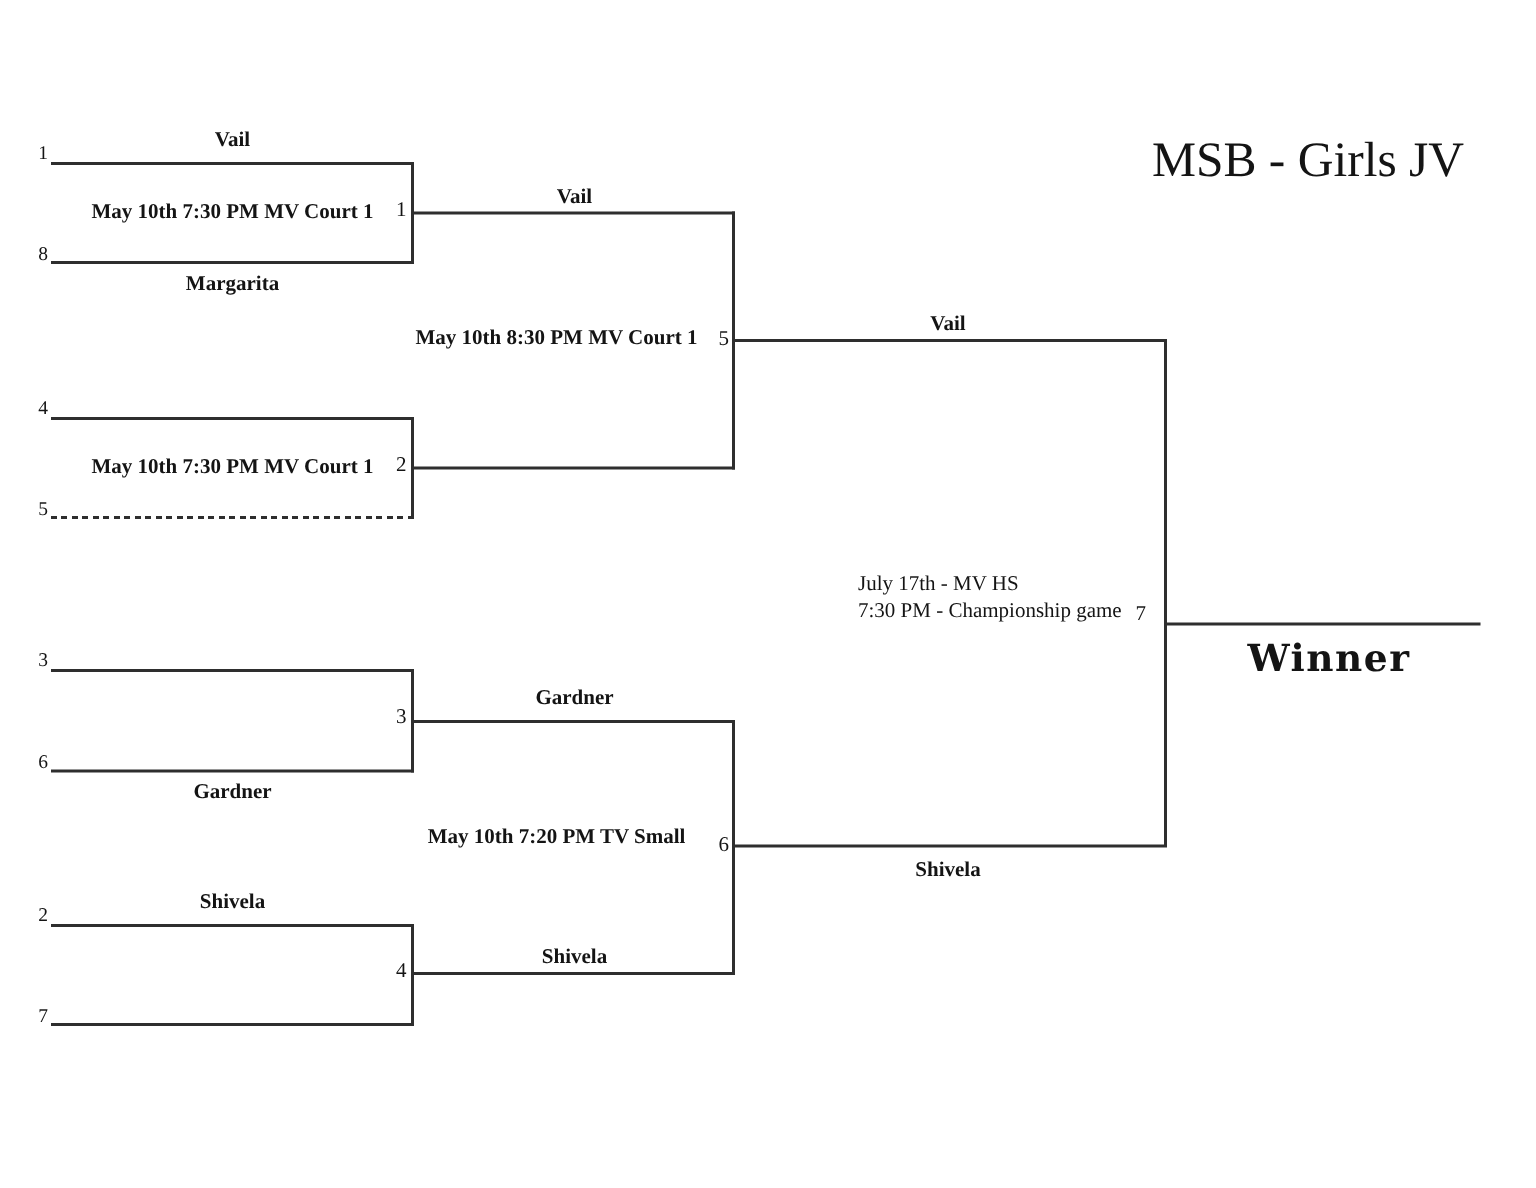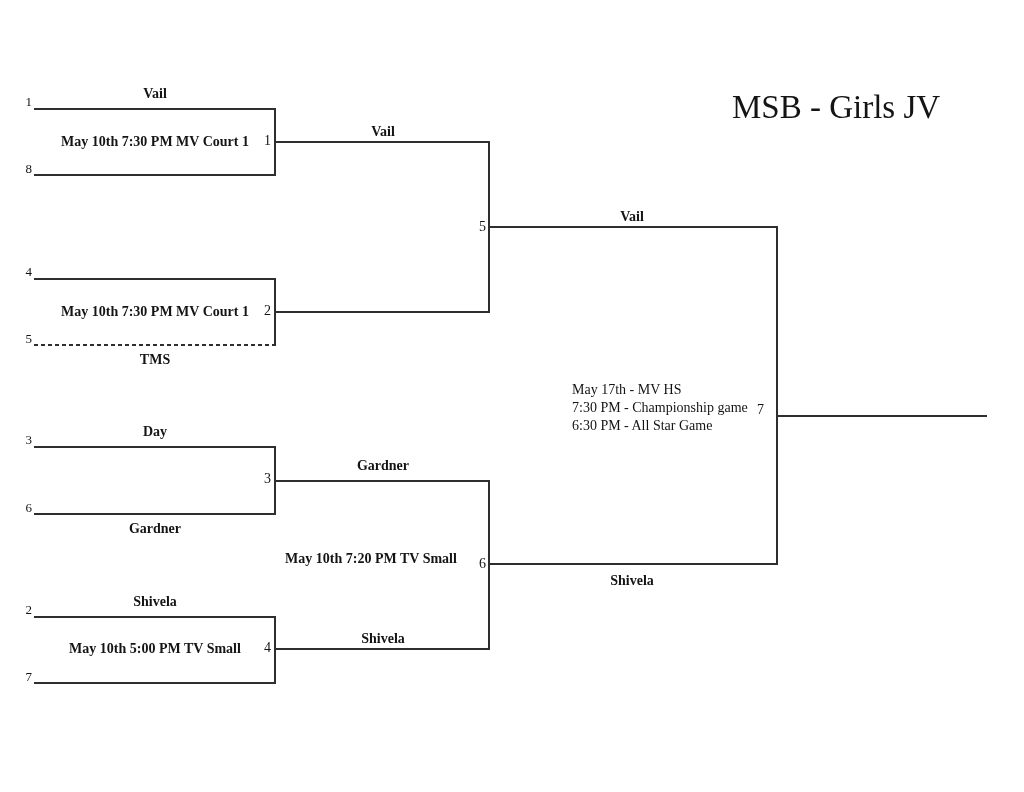--- a/index.html
+++ b/index.html
@@ -11,88 +11,87 @@
   .vl { position:absolute; width:2px; background:#2e2e2e; }
   .dl { position:absolute; height:2px;
         background:repeating-linear-gradient(to right,#2e2e2e 0 4px,transparent 4px 7px); }
   .txt { position:absolute; font-size:14px; line-height:16px; white-space:nowrap; }
   .ctr { text-align:center;font-weight:bold; }
   .seed { position:absolute; left:10px; width:22px; text-align:right;
           font-size:13px; line-height:15px; }
   .gnum { position:absolute; width:28px; text-align:right;
           font-size:14px; line-height:16px; }
   .title { position:absolute; left:732px; top:88px; width:280px;
-           text-align:left; font-size:33px; line-height:38px; }
+           text-align:center; font-size:33px; line-height:38px; }
   .winner { position:absolute; left:786px; top:424px; width:200px; text-align:center;
             font-family:"DejaVu Serif", serif; font-weight:700;
             font-size:25px; letter-spacing:1px; }
   .detail { position:absolute; left:572px; width:230px; font-size:14px; line-height:18px; white-space:nowrap; }
 </style>
 </head>
 <body>
 
 <div class="page">
 
   <div class="title">MSB - Girls JV</div>
 
   <div class="txt ctr" style="left:34px;top:86px;width:242px">Vail</div>
   <div class="seed" style="top:94px">1</div>
   <div class="hl" style="left:34px;top:108px;width:242px"></div>
   <div class="txt ctr" style="left:36px;top:134px;width:238px">May 10th 7:30 PM MV Court 1</div>
   <div class="gnum" style="left:243px;top:133px">1</div>
   <div class="hl" style="left:34px;top:174px;width:242px"></div>
   <div class="seed" style="top:161px">8</div>
+  <div class="txt ctr" style="left:34px;top:182px;width:242px">Margarita</div>
   <div class="vl" style="left:274px;top:108px;height:68px"></div>
   <div class="hl" style="left:274px;top:141px;width:216px"></div>
   <div class="txt ctr" style="left:276px;top:124px;width:214px">Vail</div>
 
   <div class="seed" style="top:264px">4</div>
   <div class="hl" style="left:34px;top:278px;width:242px"></div>
   <div class="txt ctr" style="left:36px;top:304px;width:238px">May 10th 7:30 PM MV Court 1</div>
   <div class="gnum" style="left:243px;top:303px">2</div>
   <div class="dl" style="left:34px;top:344px;width:242px"></div>
   <div class="seed" style="top:331px">5</div>
-  <div class="txt ctr" style="left:34px;top:352px;width:242px">TMS</div>
   <div class="vl" style="left:274px;top:278px;height:68px"></div>
   <div class="hl" style="left:274px;top:311px;width:216px"></div>
   <div class="txt ctr" style="left:276px;top:294px;width:214px"></div>
 
-  <div class="txt ctr" style="left:34px;top:424px;width:242px">Day</div>
   <div class="seed" style="top:432px">3</div>
   <div class="hl" style="left:34px;top:446px;width:242px"></div>
   <div class="gnum" style="left:243px;top:471px">3</div>
   <div class="hl" style="left:34px;top:513px;width:242px"></div>
   <div class="seed" style="top:500px">6</div>
   <div class="txt ctr" style="left:34px;top:521px;width:242px">Gardner</div>
   <div class="vl" style="left:274px;top:446px;height:69px"></div>
   <div class="hl" style="left:274px;top:480px;width:216px"></div>
   <div class="txt ctr" style="left:276px;top:458px;width:214px">Gardner</div>
 
   <div class="txt ctr" style="left:34px;top:594px;width:242px">Shivela</div>
   <div class="seed" style="top:602px">2</div>
   <div class="hl" style="left:34px;top:616px;width:242px"></div>
-  <div class="txt ctr" style="left:36px;top:641px;width:238px">May 10th 5:00 PM TV Small</div>
   <div class="gnum" style="left:243px;top:640px">4</div>
   <div class="hl" style="left:34px;top:682px;width:242px"></div>
   <div class="seed" style="top:669px">7</div>
   <div class="vl" style="left:274px;top:616px;height:68px"></div>
   <div class="hl" style="left:274px;top:648px;width:216px"></div>
   <div class="txt ctr" style="left:276px;top:631px;width:214px">Shivela</div>
 
   <div class="vl" style="left:488px;top:141px;height:172px"></div>
+  <div class="txt ctr" style="left:266px;top:218px;width:210px">May 10th 8:30 PM MV Court 1</div>
   <div class="gnum" style="left:458px;top:219px">5</div>
   <div class="hl" style="left:488px;top:226px;width:288px"></div>
   <div class="txt ctr" style="left:488px;top:209px;width:288px">Vail</div>
 
   <div class="vl" style="left:488px;top:480px;height:170px"></div>
   <div class="txt ctr" style="left:266px;top:551px;width:210px">May 10th 7:20 PM TV Small</div>
   <div class="gnum" style="left:458px;top:556px">6</div>
   <div class="hl" style="left:488px;top:563px;width:288px"></div>
   <div class="txt ctr" style="left:488px;top:573px;width:288px">Shivela</div>
 
   <div class="vl" style="left:776px;top:226px;height:339px"></div>
-  <div class="detail" style="top:381px">May 17th - MV HS</div>
+  <div class="detail" style="top:381px">July 17th - MV HS</div>
   <div class="detail" style="top:399px">7:30 PM - Championship game</div>
-  <div class="detail" style="top:417px">6:30 PM - All Star Game</div>
   <div class="gnum" style="left:736px;top:402px">7</div>
   <div class="hl" style="left:776px;top:415px;width:211px"></div>
+  <div class="winner">Winner</div>
 
 </div>
 
 </body></html>

